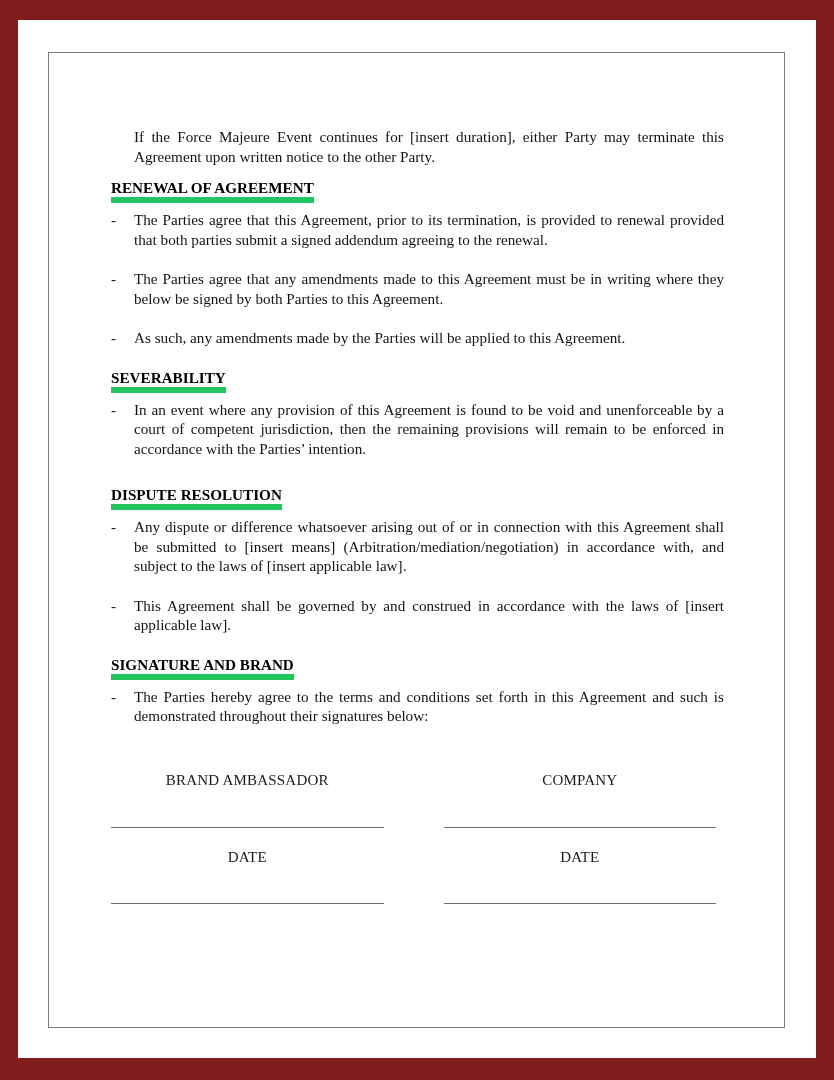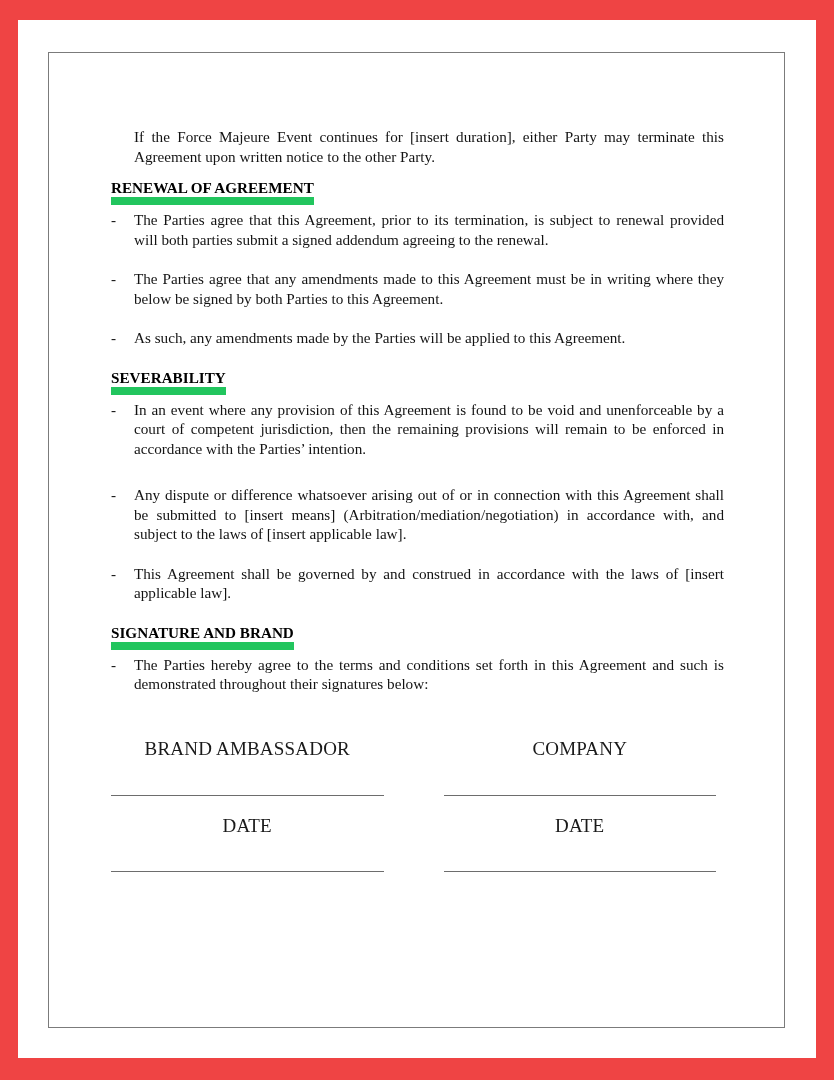--- a/index.html
+++ b/index.html
@@ -10,21 +10,21 @@
     width: 834px;
     height: 1080px;
     overflow: hidden;
     font-family: "Liberation Serif", "DejaVu Serif", serif;
   }
 
   .canvas {
     position: relative;
     width: 834px;
     height: 1080px;
-    background: #ef4444;
+    background: #7f1d1d;
     box-sizing: border-box;
   }
 
   
   .paper {
     position: absolute;
     left: 18px;
     top: 20px;
     width: 798px;
     height: 1038px;
@@ -66,21 +66,21 @@
 
   .heading {
     font-size: 15.2px;
     line-height: 19px;
     font-weight: bold;
     color: #000000;
     margin: 0 0 13px 0;
     padding: 0;
   }
   .heading span {
-    border-bottom: 8px solid #22c55e;
+    border-bottom: 6px solid #22c55e;
     padding-bottom: 1px;
   }
 
   .bullet {
     position: relative;
     font-size: 15.2px;
     line-height: 19.5px;
     color: #131313;
     text-align: justify;
     margin: 0 0 13px 0;
@@ -112,21 +112,21 @@
     width: 100%;
   }
   .sig-col {
     width: 50%;
     box-sizing: border-box;
   }
   .sig-col.left  { padding-right: 34px; }
   .sig-col.right { padding-left: 26px; padding-right: 8px; }
 
   .sig-label {
-    font-size: 19px;
+    font-size: 15px;
     line-height: 19px;
     color: #1a1a1a;
     text-align: center;
     letter-spacing: 0.2px;
   }
   .sig-line {
     height: 1px;
     background: #6d6d6d;
     width: 100%;
   }
@@ -140,21 +140,21 @@
 <div class="canvas">
   <div class="paper">
     <div class="page-frame">
       <div class="content">
 
         <p class="para">If the Force Majeure Event continues for [insert duration], either Party may terminate this Agreement upon written notice to the other Party.</p>
 
         <div class="heading"><span>RENEWAL OF AGREEMENT</span></div>
         <div class="bullet">
           <span class="dash">-</span>
-          <span class="btext">The Parties agree that this Agreement, prior to its termination, is subject to renewal provided will both parties submit a signed addendum agreeing to the renewal.</span>
+          <span class="btext">The Parties agree that this Agreement, prior to its termination, is provided to renewal provided that both parties submit a signed addendum agreeing to the renewal.</span>
         </div>
 
         <div class="gap-md"></div>
 
         <div class="bullet">
           <span class="dash">-</span>
           <span class="btext">The Parties agree that any amendments made to this Agreement must be in writing where they below be signed by both Parties to this Agreement.</span>
         </div>
         <div class="gap-md"></div>
         <div class="bullet">
@@ -165,20 +165,21 @@
         <div class="gap-md"></div>
 
         <div class="heading"><span>SEVERABILITY</span></div>
         <div class="bullet">
           <span class="dash">-</span>
           <span class="btext">In an event where any provision of this Agreement is found to be void and unenforceable by a court of competent jurisdiction, then the remaining provisions will remain to be enforced in accordance with the Parties’ intention.</span>
         </div>
 
         <div class="gap-lg"></div>
 
+        <div class="heading"><span>DISPUTE RESOLUTION</span></div>
         <div class="bullet">
           <span class="dash">-</span>
           <span class="btext">Any dispute or difference whatsoever arising out of or in connection with this Agreement shall be submitted to [insert means] (Arbitration/mediation/negotiation) in accordance with, and subject to the laws of [insert applicable law].</span>
         </div>
 
         <div class="gap-md"></div>
 
         <div class="bullet">
           <span class="dash">-</span>
           <span class="btext">This Agreement shall be governed by and construed in accordance with the laws of [insert applicable law].</span>

